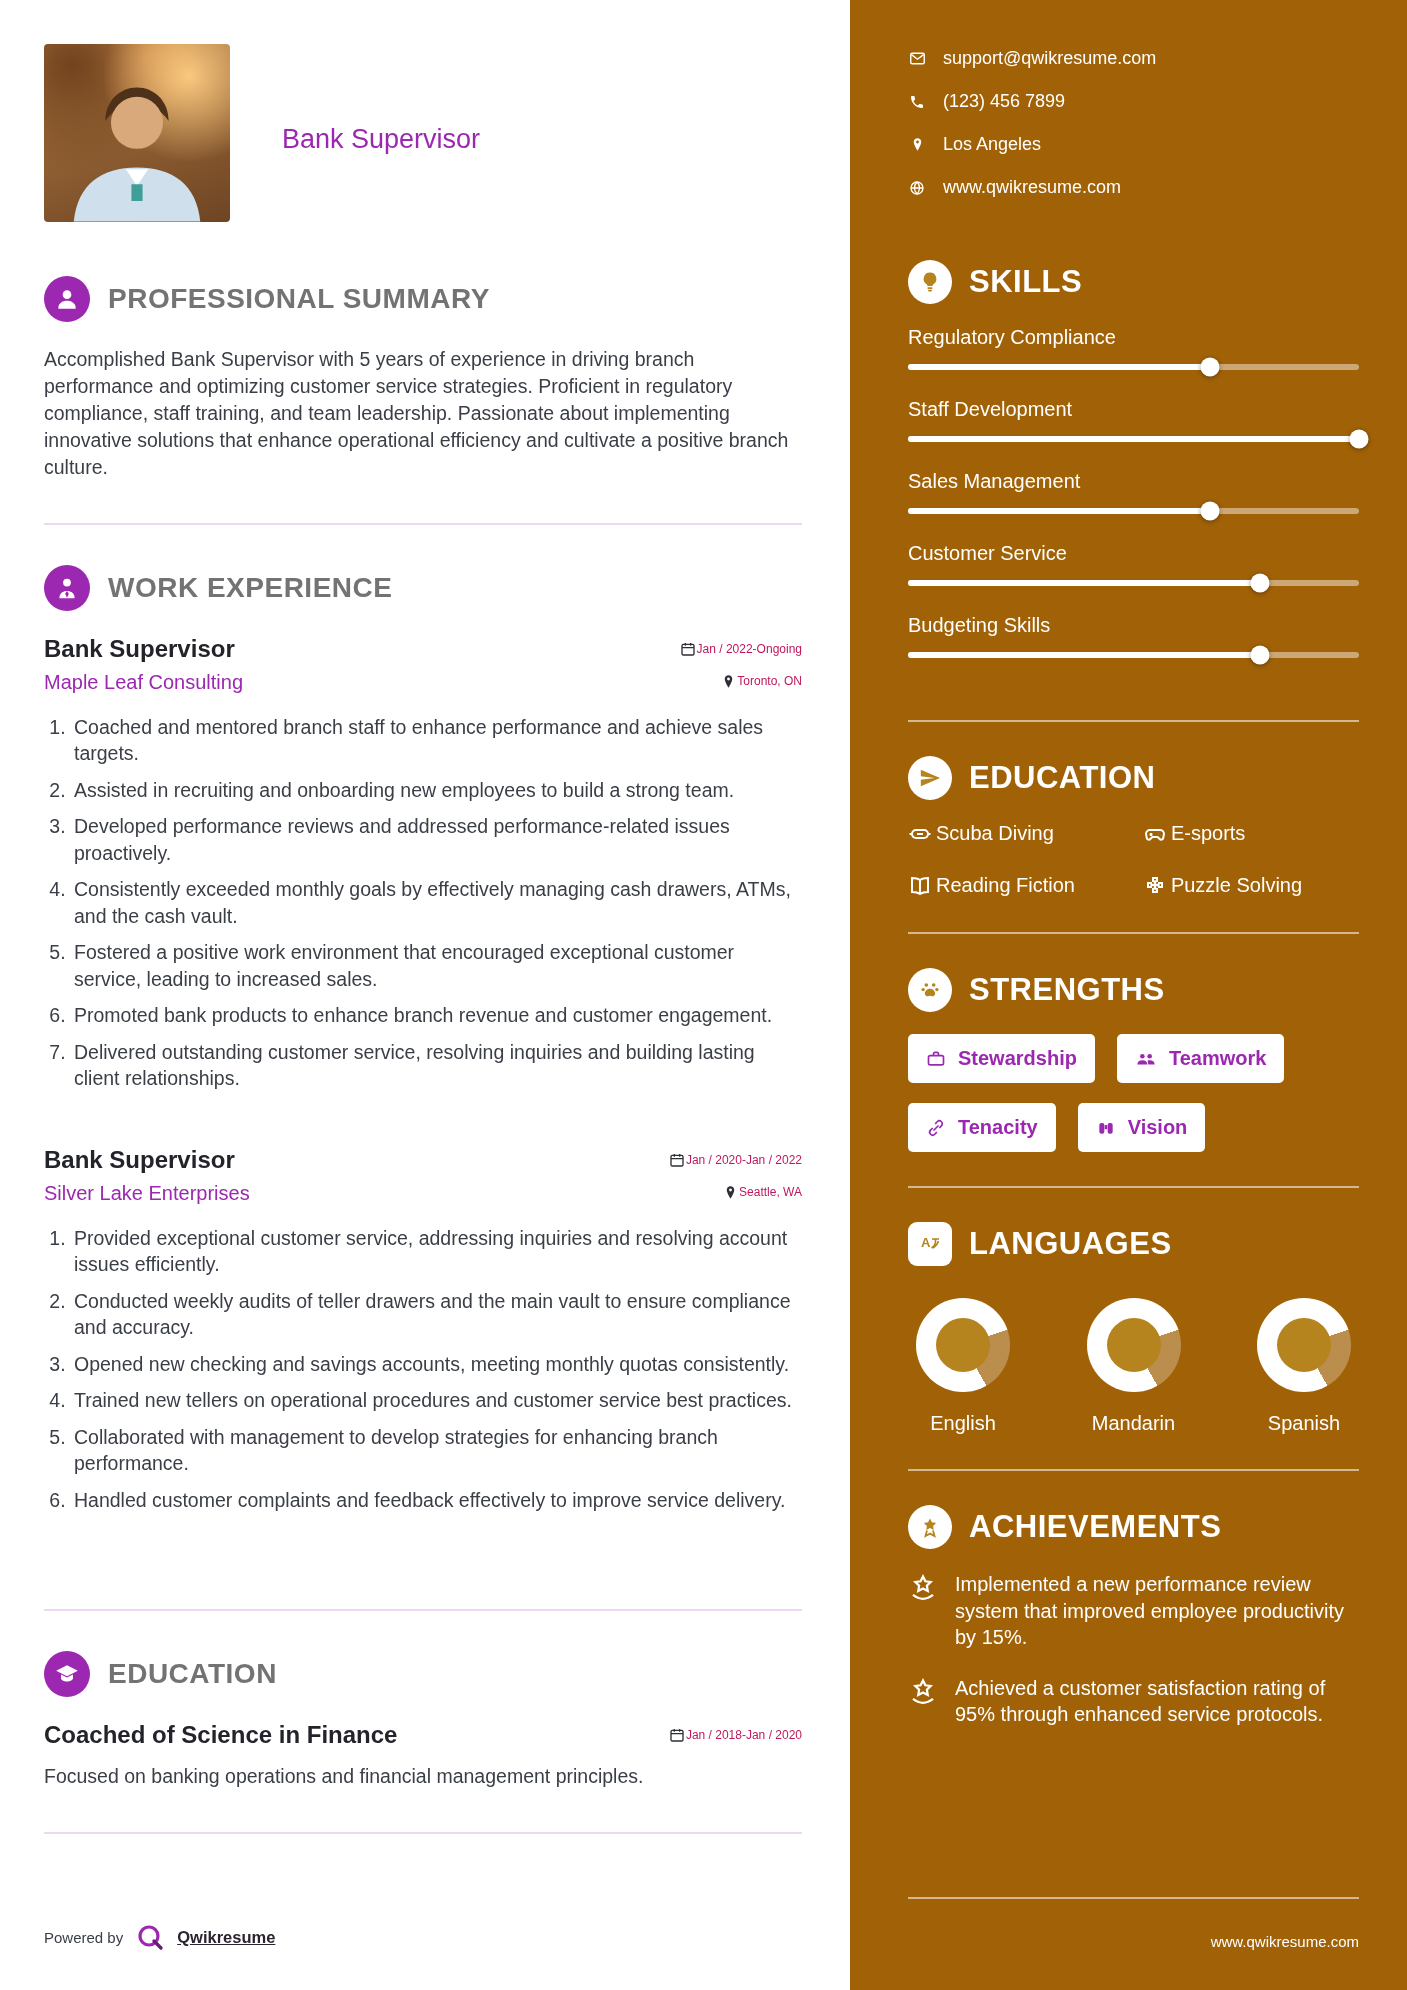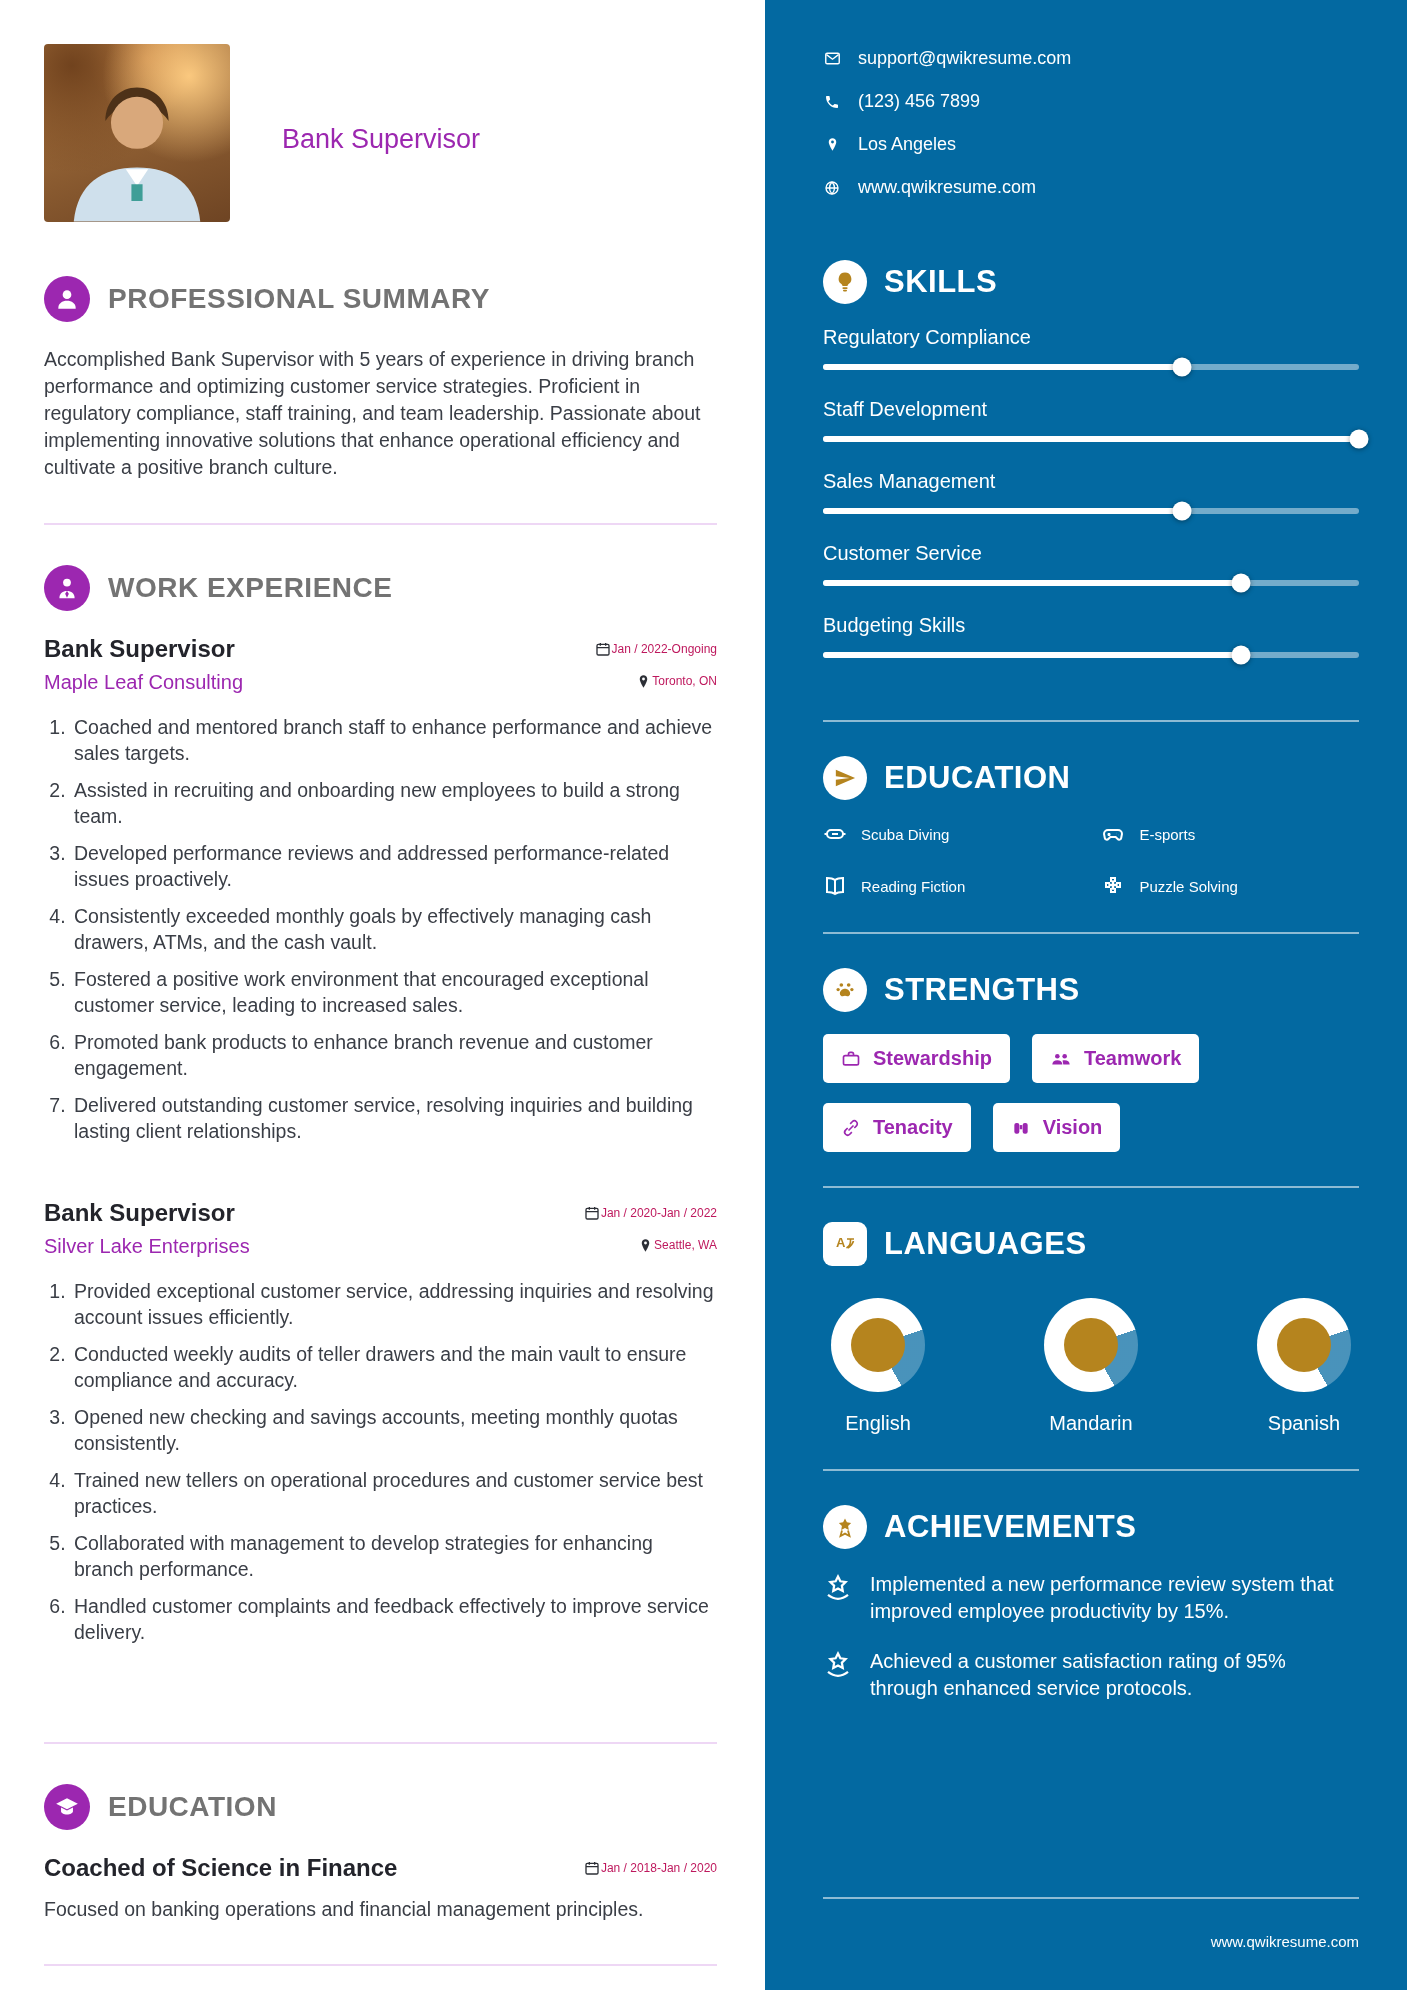--- a/index.html
+++ b/index.html
@@ -38,41 +38,41 @@
   .job ol li, .edu-desc { font-size:19.5px; color:#3a3e46; line-height:1.36; }
   .job ol li { margin-bottom:10px; padding-left:3px; }
 
   .edu-desc { margin-top:14px; }
 
   .footer { margin-top:auto; display:flex; align-items:center; gap:12px; }
   .powered { font-size:15px; color:#3a3e46; }
   .brand { font-size:16.5px; font-weight:700; color:#2b2430; text-decoration:underline; }
 
   
-  .sidebar { width:642px; background:#0369a1; color:#fff; padding:48px 48px 40px 58px; display:flex; flex-direction:column; }
+  .sidebar { width:557px; background:#a16207; color:#fff; padding:48px 48px 40px 58px; display:flex; flex-direction:column; }
 
   .contact { display:flex; flex-direction:column; gap:22px; margin-bottom:62px; }
   .c-row { display:flex; align-items:center; gap:17px; font-size:18px; }
   .c-row .cicon { width:18px; display:grid; place-items:center; flex-shrink:0; }
 
   .side-sec-head { display:flex; align-items:center; gap:17px; margin-bottom:22px; }
   .side-icon { width:44px; height:44px; border-radius:50%; background:#fff; display:grid; place-items:center; flex-shrink:0; }
   .side-icon.square { border-radius:9px; }
   .side-title { font-size:31px; font-weight:800; letter-spacing:.5px; color:#fff; }
 
   .skill { margin-bottom:28px; }
   .skill-name { font-size:20px; margin-bottom:15px; }
   .skill-bar { position:relative; height:6px; border-radius:3px; background:rgba(255,255,255,.45); }
   .skill-fill { position:absolute; left:0; top:0; height:100%; border-radius:3px; background:#ffffff; }
   .skill-thumb { position:absolute; top:50%; transform:translate(-50%,-50%); width:19px; height:19px; border-radius:50%; background:#fff; box-shadow:0 1px 5px rgba(0,0,0,.4); }
 
   .s-hr { border:none; border-top:2px solid rgba(255,255,255,.55); margin:34px 0; }
 
   .int-grid { display:grid; grid-template-columns:1.05fr 1fr; gap:28px 8px; }
-  .int-item { display:flex; align-items:center; gap:14px; font-size:15px; }
+  .int-item { display:flex; align-items:flex-start; gap:4px; font-size:20px; }
 
   .str-grid { display:flex; flex-wrap:wrap; gap:20px 22px; }
   .str-box { background:#fff; color:#9c27b0; border-radius:5px; padding:13px 18px; display:inline-flex; align-items:center; gap:12px; font-size:20px; font-weight:600; }
 
   .lang-row { display:flex; justify-content:space-between; padding:0 8px; margin-top:10px; }
   .lang { display:flex; flex-direction:column; align-items:center; gap:20px; }
   .donut { width:94px; height:94px; border-radius:50%; display:grid; place-items:center;
     background:conic-gradient(from 150deg,#ffffff 0 78%, rgba(255,255,255,.28) 78% 100%); }
   .donut::after { content:""; width:54px; height:54px; border-radius:50%; background:#b5841e; }
   .lang-label { font-size:20px; }

